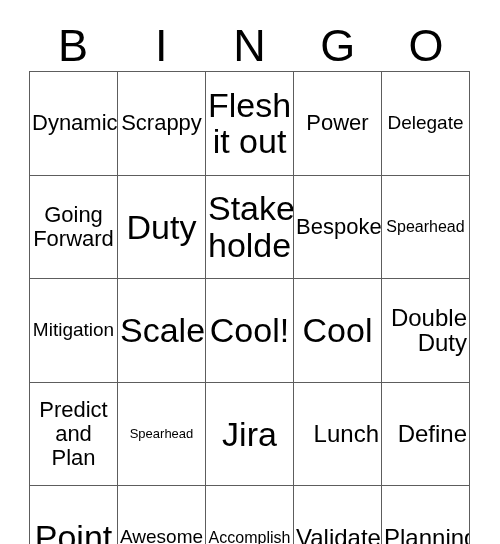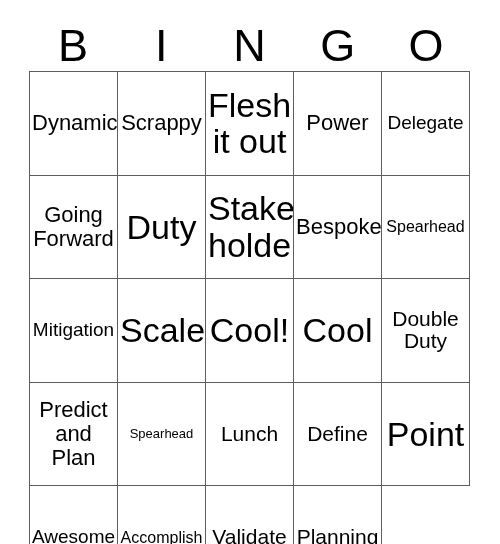--- a/index.html
+++ b/index.html
@@ -80,21 +80,21 @@
     display: block;
     width: 100%;
     line-height: 1.08;
     color: #000000;
     white-space: pre-line;
   }
 
   
   .fs-xxl .cell-text { font-size: 34px; }
   .fs-xl  .cell-text { font-size: 22px; }
-  .fs-lg  .cell-text { font-size: 21px; }
+  .fs-lg  .cell-text { font-size: 24px; text-align: right; }
   .fs-md  .cell-text { font-size: 22px; }
   .fs-sm  .cell-text { font-size: 19px; }
   .fs-xs  .cell-text { font-size: 16px; }
   .fs-xxs .cell-text { font-size: 13px; }
 </style>
 </head>
 <body>
 
 <div class="card">
 
@@ -157,20 +157,23 @@
 Duty</span>
       </div>
       <div class="cell fs-md">
         <span class="cell-text">Predict
 and
 Plan</span>
       </div>
       <div class="cell fs-xxs">
         <span class="cell-text">Spearhead</span>
       </div>
+      <div class="cell fs-xxl">
+        <span class="cell-text">Jira</span>
+      </div>
       <div class="cell fs-lg">
         <span class="cell-text">Lunch</span>
       </div>
       <div class="cell fs-lg">
         <span class="cell-text">Define</span>
       </div>
       <div class="cell fs-xxl">
         <span class="cell-text">Point</span>
       </div>
       <div class="cell fs-sm">

